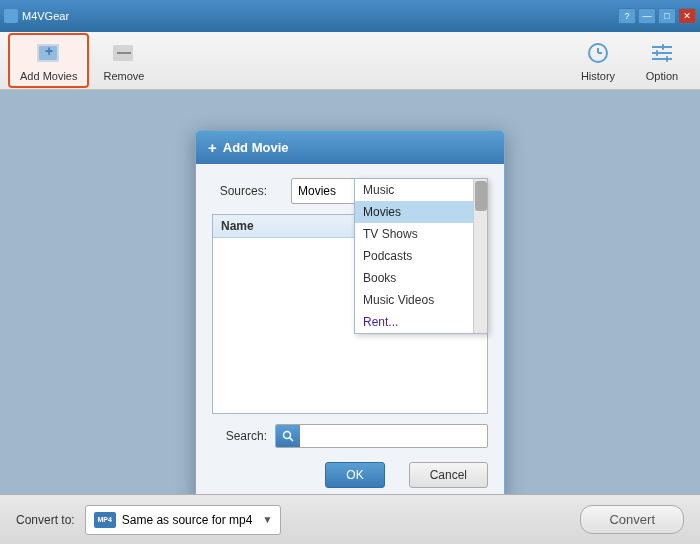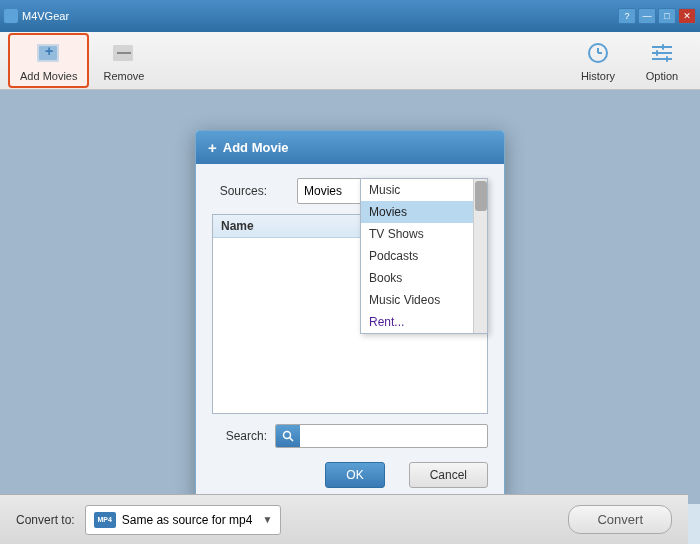--- a/index.html
+++ b/index.html
@@ -103,21 +103,21 @@
       background: #c8daea;
       height: calc(544px - 22px - 58px - 50px);
       position: relative;
     }
 
     
     .bottom-bar {
       position: absolute;
       bottom: 0;
       left: 0;
-      right: 12px;
+      right: 0;
       height: 50px;
       background: linear-gradient(to bottom, #e8e8e8, #d8d8d8);
       border-top: 1px solid #b0b0b0;
       display: flex;
       align-items: center;
       padding: 0 16px;
       gap: 10px;
     }
     .convert-to-label {
       font-size: 12px;
@@ -197,32 +197,31 @@
       font-size: 15px;
       font-weight: bold;
     }
     .modal-body {
       padding: 14px 16px;
     }
     .form-row {
       display: flex;
       align-items: center;
       margin-bottom: 10px;
-      gap: 8px;
+      gap: 24px;
     }
     .form-label {
       font-size: 12px;
       color: #333;
       min-width: 55px;
       text-align: right;
     }
     .sources-select-wrapper {
       position: relative;
       flex: 1;
-      margin-left: 22px;
     }
     .sources-arrow {
       position: absolute;
       right: 0;
       top: 0;
       bottom: 0;
       width: 22px;
       background: linear-gradient(to bottom, #d0e4f5, #b0cce8);
       border-left: 1px solid #aaa;
       display: flex;

